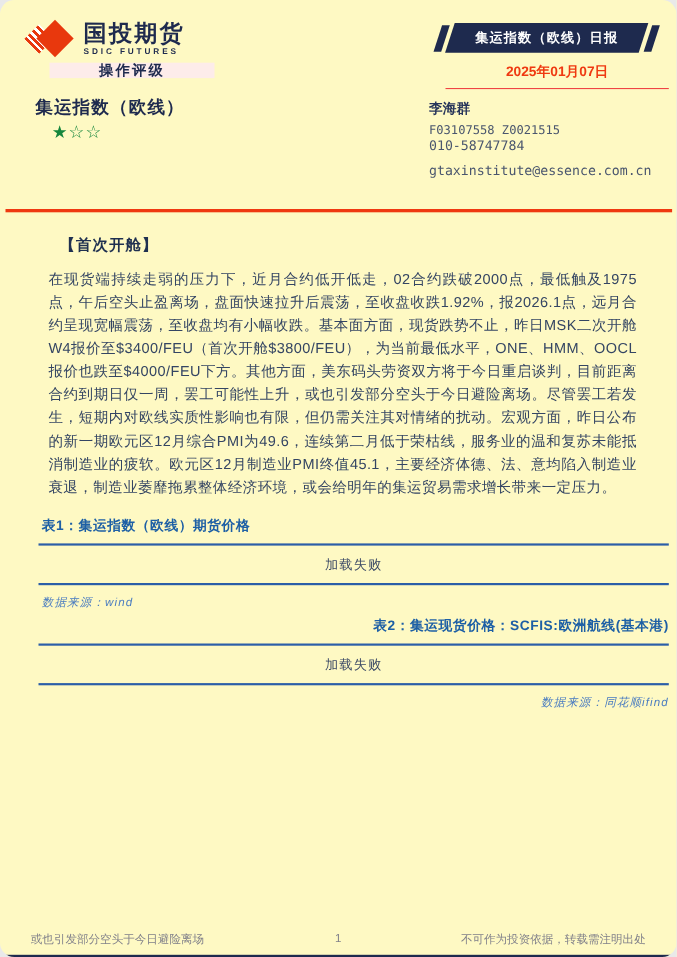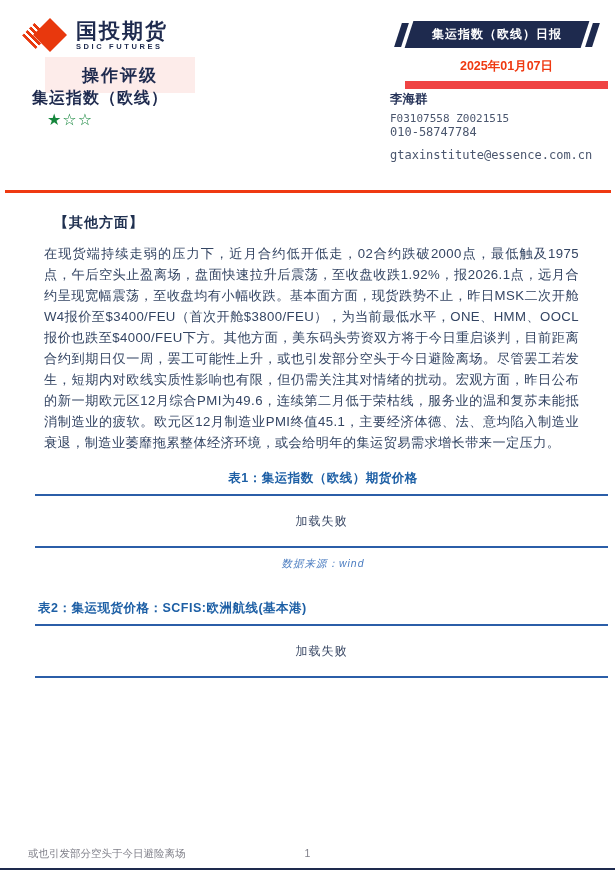--- a/index.html
+++ b/index.html
@@ -1,18 +1,18 @@
 <!DOCTYPE html>
 <html><head>
 <meta charset="utf-8">
 <style>
   html,body{margin:0;padding:0;background:#e9e9e9;}
   .page{
-    position:relative;width:615px;height:870px;margin:0 auto;background:#ffffff;
-    font-family:"Liberation Sans","DejaVu Sans",sans-serif;overflow:hidden;
+    position:relative;width:615px;height:870px;margin:0 auto;background:#fef9c3;
+    font-family:"Liberation Sans","DejaVu Sans",sans-serif;overflow:hidden;border-radius:13px;
   }
   
   .logo{position:absolute;left:26px;top:20px;display:flex;align-items:center;}
   .diamond-striped{
     width:19px;height:19px;transform:rotate(45deg);
     background:repeating-linear-gradient(0deg,#e8380d 0 2.5px,#ffffff 2.5px 5px);
     margin-right:-7px;
   }
   .diamond-solid{width:24px;height:24px;transform:rotate(45deg);background:#e8380d;}
   .logo-text{margin-left:14px;line-height:1;}
@@ -22,52 +22,52 @@
   .banner-wrap{position:absolute;left:398px;top:21px;width:198px;display:flex;align-items:center;}
   .banner-slash{width:7px;height:24px;background:#1e2a4e;transform:skewX(-18deg);}
   .banner-box{
     flex:1;margin:0 4px;height:27px;background:#1e2a4e;transform:skewX(-18deg);
     display:flex;align-items:center;justify-content:center;
   }
   .banner-box span{transform:skewX(18deg);color:#ffffff;font-size:12px;font-weight:bold;letter-spacing:1px;}
   
   .date-wrap{
     position:absolute;left:405px;top:56px;width:203px;text-align:center;
-    border-bottom:8px solid #ef4444;padding-bottom:6px;
+    border-bottom:1px solid #ef4444;padding-bottom:6px;
   }
   .date-wrap span{color:#ef3911;font-size:12.5px;font-weight:bold;}
   
   .rating-box{
-    position:absolute;left:45px;top:57px;width:150px;height:36px;background:#fdecea;
+    position:absolute;left:45px;top:57px;width:150px;height:14px;background:#fdecea;
     display:flex;align-items:center;justify-content:center;
-    color:#1e2a4e;font-size:17px;font-weight:bold;letter-spacing:2px;
+    color:#1e2a4e;font-size:13px;font-weight:bold;letter-spacing:2px;
   }
   .product-name{position:absolute;left:32px;top:88px;color:#1e2a4e;font-size:16px;font-weight:bold;letter-spacing:1px;}
   .stars{position:absolute;left:47px;top:110px;color:#15863c;font-size:16px;letter-spacing:1px;}
   
   .analyst{position:absolute;left:390px;top:91px;color:#3c4a66;}
   .analyst-name{font-size:12.5px;font-weight:bold;color:#27355a;}
   .analyst-license{font-family:"DejaVu Sans Mono","Liberation Mono",monospace;font-size:11px;margin-top:4px;color:#4a566e;}
   .analyst-phone{font-family:"DejaVu Sans Mono","Liberation Mono",monospace;font-size:12px;color:#4a566e;}
   .analyst-email{font-family:"DejaVu Sans Mono","Liberation Mono",monospace;font-size:12px;margin-top:9px;color:#4a566e;}
   
   .red-rule{position:absolute;left:5px;right:4px;top:190px;height:3px;background:#ef3911;}
   
   .vp-title{position:absolute;left:54px;top:214px;color:#1f3050;font-size:14px;font-weight:bold;letter-spacing:1px;}
   .vp-body{
     position:absolute;left:44px;top:243px;width:535px;
     color:#344563;font-size:13.2px;line-height:21px;text-align:justify;letter-spacing:0.4px;
   }
   
   .figure{position:absolute;left:35px;width:573px;}
-  .figure.f1{top:470px;text-align:center;}
-  .figure.f2{top:600px;}
+  .figure.f1{top:470px;}
+  .figure.f2{top:561px;text-align:right;}
   .fig-title{color:#1d5fa5;font-size:12.5px;font-weight:bold;padding-left:3px;margin-bottom:7px;letter-spacing:0.5px;}
   .fig-rule{height:2px;background:#2b5ea8;}
-  .fig-status{height:50px;display:flex;align-items:center;justify-content:center;color:#3c4a66;font-size:12px;letter-spacing:1px;}
+  .fig-status{height:34px;display:flex;align-items:center;justify-content:center;color:#3c4a66;font-size:12px;letter-spacing:1px;}
   .fig-source{margin-top:9px;padding-left:3px;color:#4a7cc0;font-size:10.5px;font-style:italic;letter-spacing:1px;}
   
   .footer{position:absolute;left:28px;right:28px;bottom:9px;display:flex;justify-content:space-between;
     color:#80808a;font-size:10.5px;}
   .footer .page-num{position:absolute;left:50%;transform:translateX(-50%);}
   .bottom-rule{position:absolute;left:0;right:0;bottom:0;height:2px;background:#1e2a4e;}
 </style>
 </head>
 <body>
 
@@ -100,37 +100,39 @@
 
   <div class="analyst">
     <div class="analyst-name">李海群</div>
     <div class="analyst-license">F03107558 Z0021515</div>
     <div class="analyst-phone">010-58747784</div>
     <div class="analyst-email">gtaxinstitute@essence.com.cn</div>
   </div>
 
   <div class="red-rule"></div>
 
-  <div class="vp-title">【其他方面】</div>
+  <div class="vp-title">【首次开舱】</div>
   <div class="vp-body">在现货端持续走弱的压力下，近月合约低开低走，02合约跌破2000点，最低触及1975点，午后空头止盈离场，盘面快速拉升后震荡，至收盘收跌1.92%，报2026.1点，远月合约呈现宽幅震荡，至收盘均有小幅收跌。基本面方面，现货跌势不止，昨日MSK二次开舱W4报价至$3400/FEU（首次开舱$3800/FEU），为当前最低水平，ONE、HMM、OOCL报价也跌至$4000/FEU下方。其他方面，美东码头劳资双方将于今日重启谈判，目前距离合约到期日仅一周，罢工可能性上升，或也引发部分空头于今日避险离场。尽管罢工若发生，短期内对欧线实质性影响也有限，但仍需关注其对情绪的扰动。宏观方面，昨日公布的新一期欧元区12月综合PMI为49.6，连续第二月低于荣枯线，服务业的温和复苏未能抵消制造业的疲软。欧元区12月制造业PMI终值45.1，主要经济体德、法、意均陷入制造业衰退，制造业萎靡拖累整体经济环境，或会给明年的集运贸易需求增长带来一定压力。</div>
 
   <div class="figure f1">
     <div class="fig-title">表1：集运指数（欧线）期货价格</div>
     <div class="fig-rule"></div>
     <div class="fig-status">加载失败</div>
     <div class="fig-rule"></div>
     <div class="fig-source">数据来源：wind</div>
   </div>
 
   <div class="figure f2">
     <div class="fig-title">表2：集运现货价格：SCFIS:欧洲航线(基本港)</div>
     <div class="fig-rule"></div>
     <div class="fig-status">加载失败</div>
     <div class="fig-rule"></div>
+    <div class="fig-source">数据来源：同花顺ifind</div>
   </div>
 
   <div class="footer">
     <span>或也引发部分空头于今日避险离场</span>
     <span class="page-num">1</span>
+    <span>不可作为投资依据，转载需注明出处</span>
   </div>
   <div class="bottom-rule"></div>
 
 </div>
 
 </body></html>

